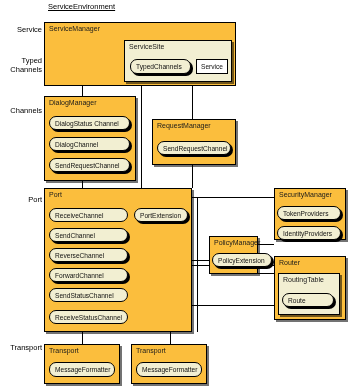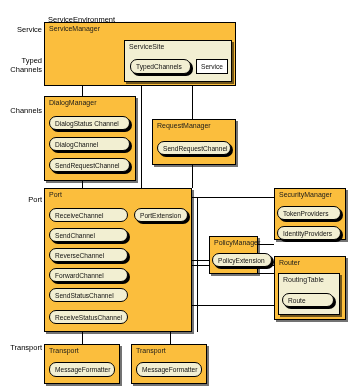--- a/index.html
+++ b/index.html
@@ -37,21 +37,21 @@
   .pill.stack{box-shadow:2px 2px 0 #000;}
   .rect{position:absolute;box-sizing:border-box;border:1px solid #000;
         background:#fff;font-size:6.6px;color:#111;display:flex;
         align-items:center;justify-content:center;white-space:nowrap;}
 </style>
 </head>
 <body>
 
 <div class="canvas">
 
-  <div class="title" style="left:48px;top:15px;">ServiceEnvironment</div>
+  <div class="title" style="left:48px;top:2px;text-decoration:underline;">ServiceEnvironment</div>
 
   <div class="rowlabel" style="left:0;top:26px;width:42px;">Service</div>
   <div class="rowlabel" style="left:0;top:57px;width:42px;">Typed
 Channels</div>
   <div class="rowlabel" style="left:0;top:107px;width:42px;">Channels</div>
   <div class="rowlabel" style="left:0;top:196px;width:42px;">Port</div>
   <div class="rowlabel" style="left:0;top:344px;width:42px;">Transport</div>
 
   <div class="ln lnv" style="left:82px;top:86px;height:10px;"></div>
 

